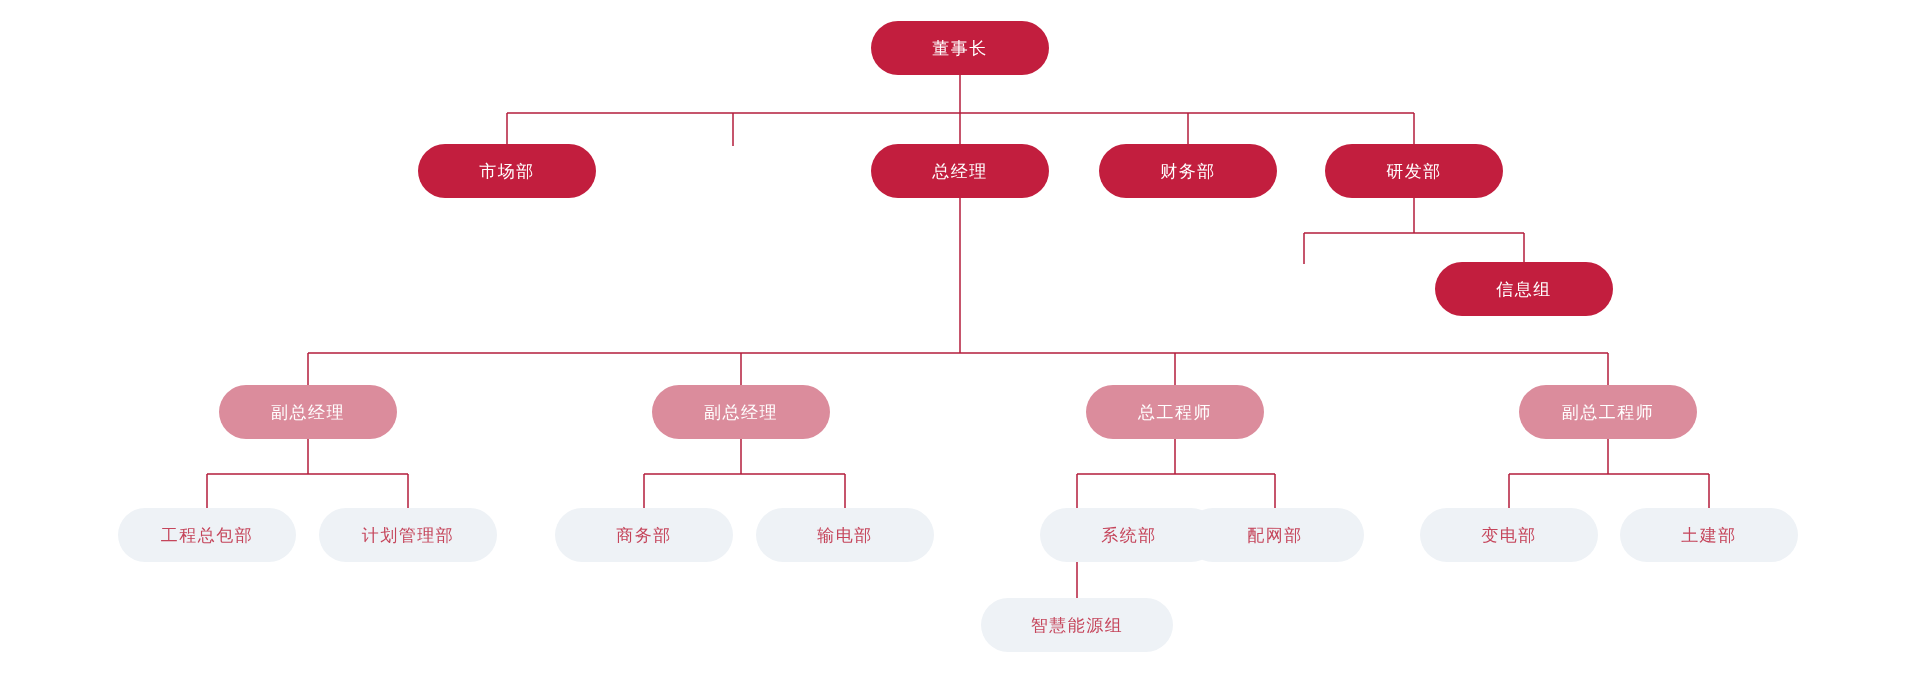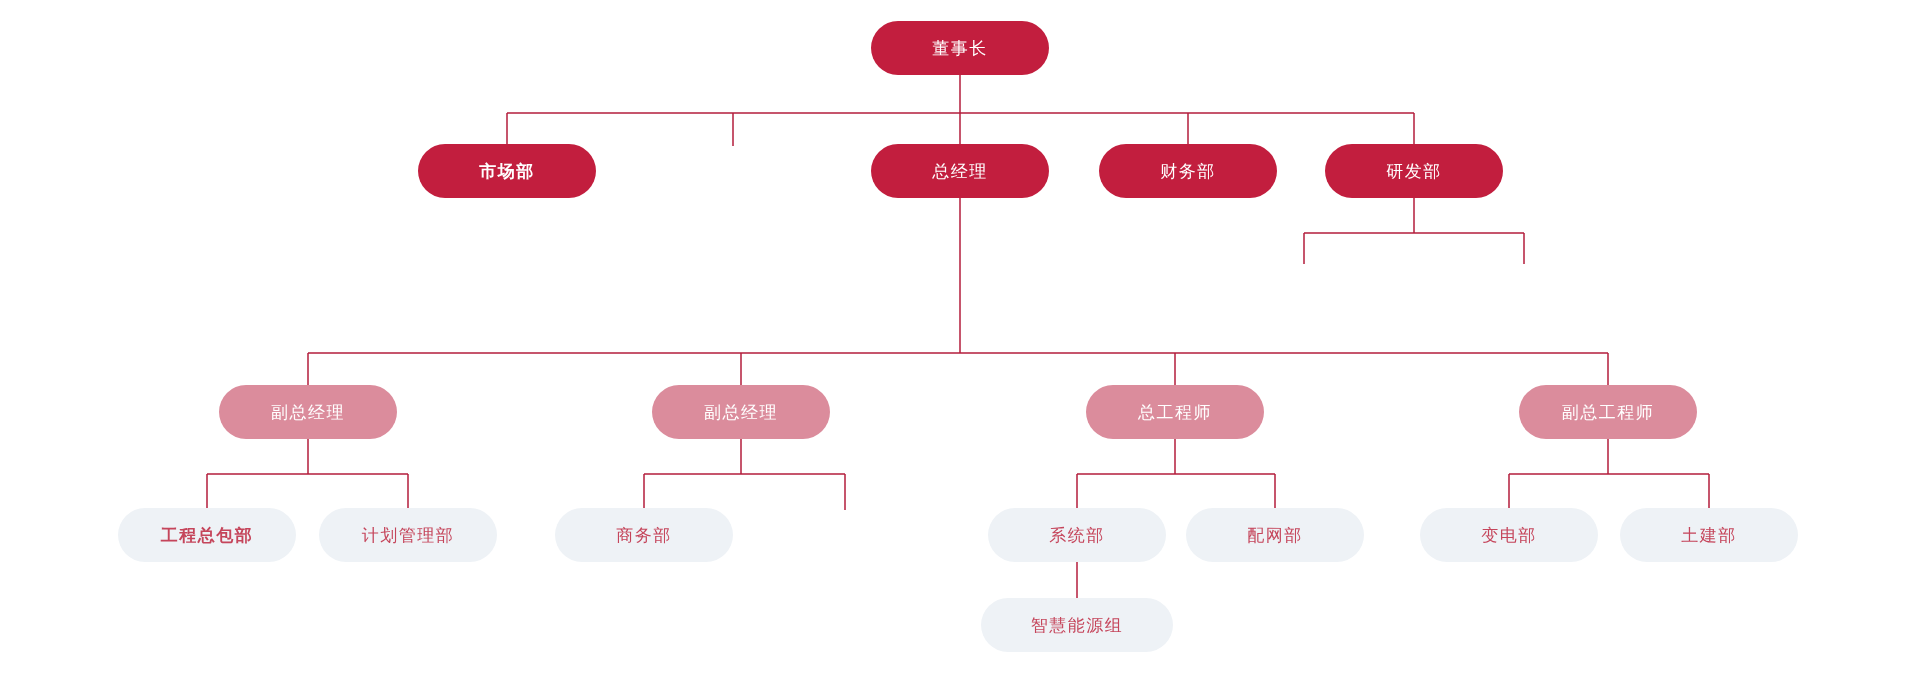--- a/index.html
+++ b/index.html
@@ -37,34 +37,36 @@
     <path d="M960 198 V353 M308 353 H1608 M308 353 V387 M741 353 V387 M1175 353 V387 M1608 353 V387"></path>
     <path d="M308 439 V474 M207 474 H408 M207 474 V510 M408 474 V510"></path>
     <path d="M741 439 V474 M644 474 H845 M644 474 V510 M845 474 V510"></path>
     <path d="M1175 439 V474 M1077 474 H1275 M1077 474 V510 M1275 474 V510"></path>
     <path d="M1608 439 V474 M1509 474 H1709 M1509 474 V510 M1709 474 V510"></path>
     <path d="M1077 562 V598"></path>
   </svg>
 
   <div class="node tier-dark" style="left:871px;top:21px;">董事长</div>
 
-  <div class="node tier-dark" style="left:418px;top:144px;font-weight:bold;">市场部</div>
+  <div class="node tier-dark" style="left:418px;top:144px;">市场部</div>
   <div class="node tier-dark" style="left:871px;top:144px;">总经理</div>
   <div class="node tier-dark" style="left:1099px;top:144px;">财务部</div>
   <div class="node tier-dark" style="left:1325px;top:144px;">研发部</div>
 
+  <div class="node tier-dark" style="left:1435px;top:262px;">信息组</div>
 
   <div class="node tier-pink" style="left:219px;top:385px;">副总经理</div>
   <div class="node tier-pink" style="left:652px;top:385px;">副总经理</div>
   <div class="node tier-pink" style="left:1086px;top:385px;">总工程师</div>
   <div class="node tier-pink" style="left:1519px;top:385px;">副总工程师</div>
 
-  <div class="node tier-light" style="left:118px;top:508px;font-weight:bold;">工程总包部</div>
+  <div class="node tier-light" style="left:118px;top:508px;">工程总包部</div>
   <div class="node tier-light" style="left:319px;top:508px;">计划管理部</div>
   <div class="node tier-light" style="left:555px;top:508px;">商务部</div>
-  <div class="node tier-light" style="left:988px;top:508px;">系统部</div>
+  <div class="node tier-light" style="left:756px;top:508px;">输电部</div>
+  <div class="node tier-light" style="left:1040px;top:508px;">系统部</div>
   <div class="node tier-light" style="left:1186px;top:508px;">配网部</div>
   <div class="node tier-light" style="left:1420px;top:508px;">变电部</div>
   <div class="node tier-light" style="left:1620px;top:508px;">土建部</div>
 
   <div class="node tier-light" style="left:981px;top:598px;width:192px;">智慧能源组</div>
 
 </div>
 
 </body></html>

